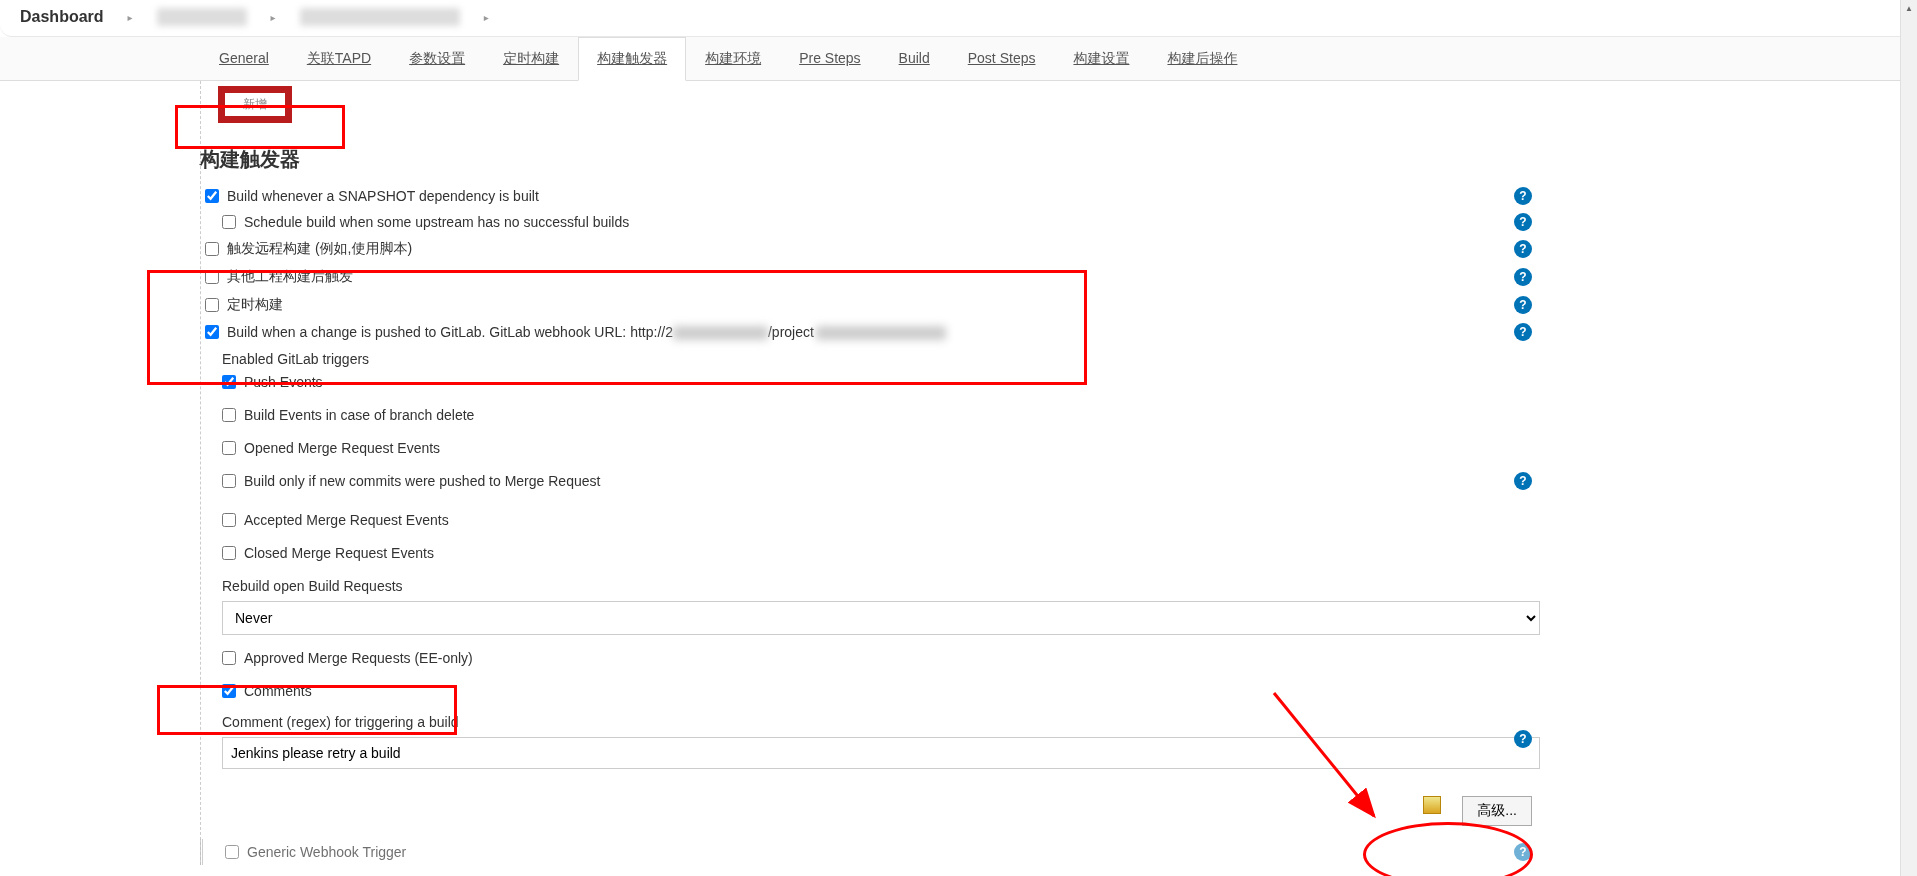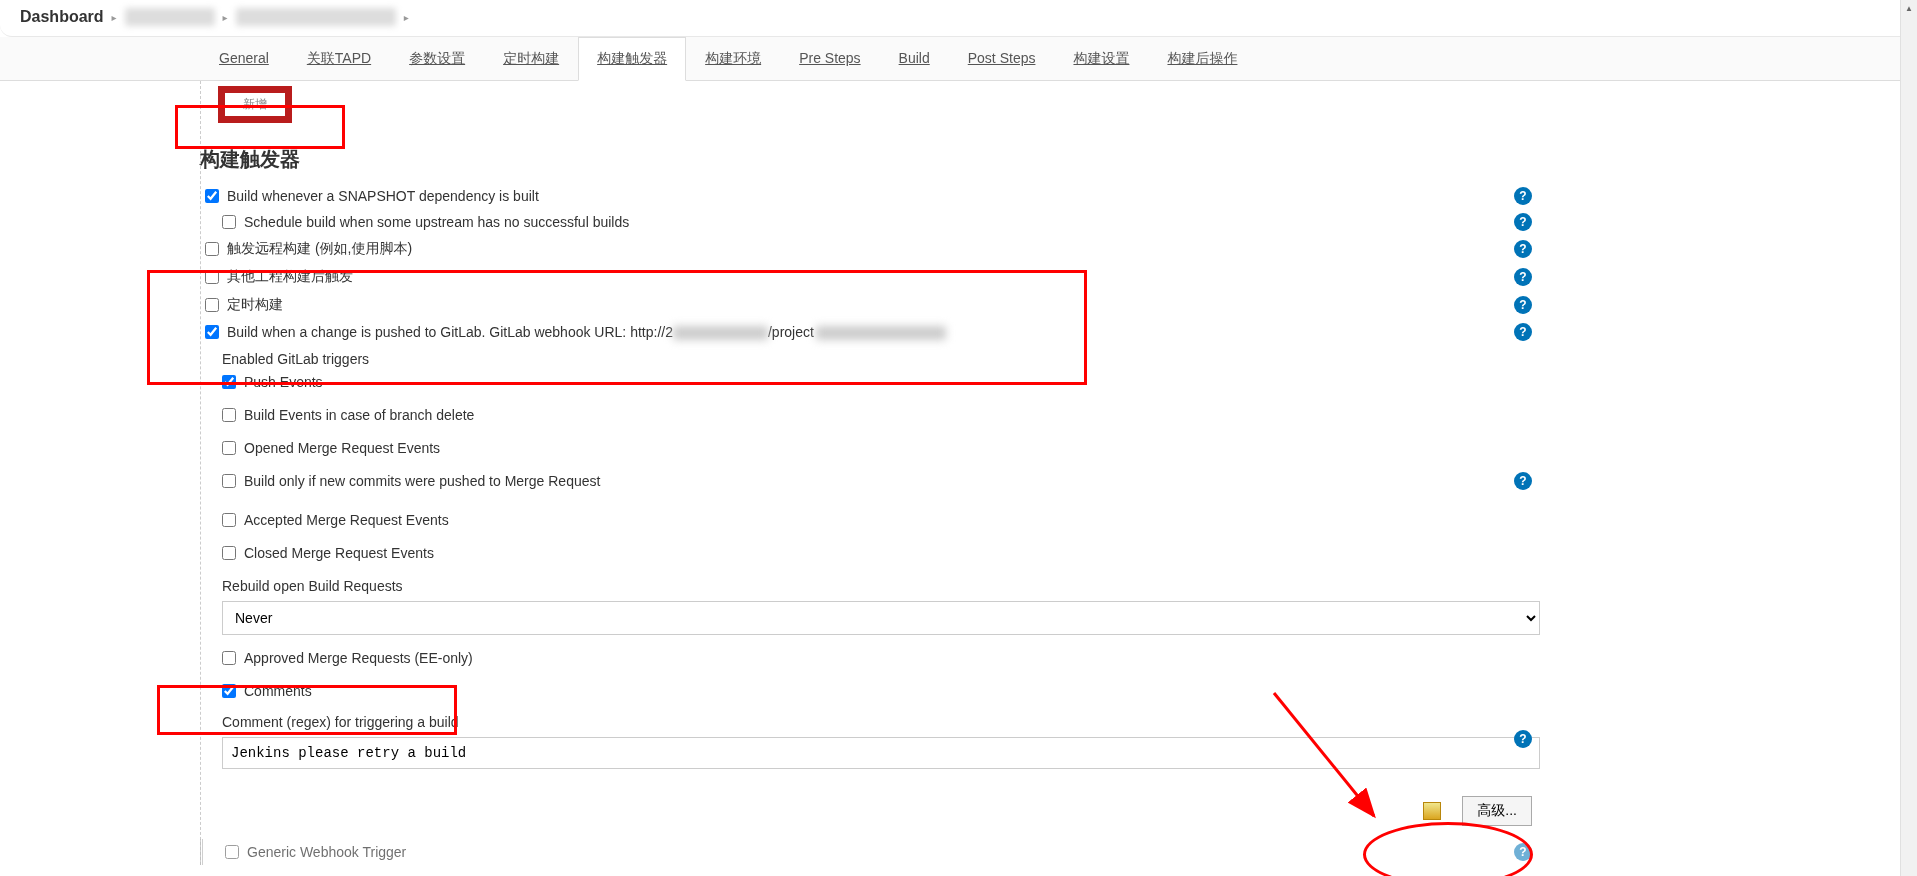--- a/index.html
+++ b/index.html
@@ -35,21 +35,21 @@
       font-size: 8px;
       color: #666;
     }
     
     
     .breadcrumb {
       padding: 8px 20px 10px;
       border-bottom: 1px solid #e8e8e8;
       display: flex;
       align-items: center;
-      gap: 8px;
+      gap: 24px;
       border-radius: 12px;
     }
     .breadcrumb-item {
       font-weight: bold;
       font-size: 16px;
     }
     .breadcrumb-sep {
       color: #999;
       font-size: 10px;
     }
@@ -174,30 +174,29 @@
       font-size: 14px;
       background: #fff;
     }
     
     .text-input {
       width: 100%;
       max-width: 1335px;
       padding: 7px 8px;
       border: 1px solid #ccc;
       font-size: 14px;
-      font-family: Liberation Mono, monospace;
     }
     .input-wrap {
       padding: 5px 0 5px 22px;
     }
     
     .advanced-btn-row {
       display: flex;
       justify-content: flex-end;
-      align-items: center;
+      align-items: flex-start;
       gap: 21px;
       padding: 22px 8px 8px 22px;
     }
     .notepad-icon {
       width: 18px;
       height: 18px;
       background: linear-gradient(#f0e68c, #daa520);
       border: 1px solid #b8860b;
       display: inline-block;
     }

